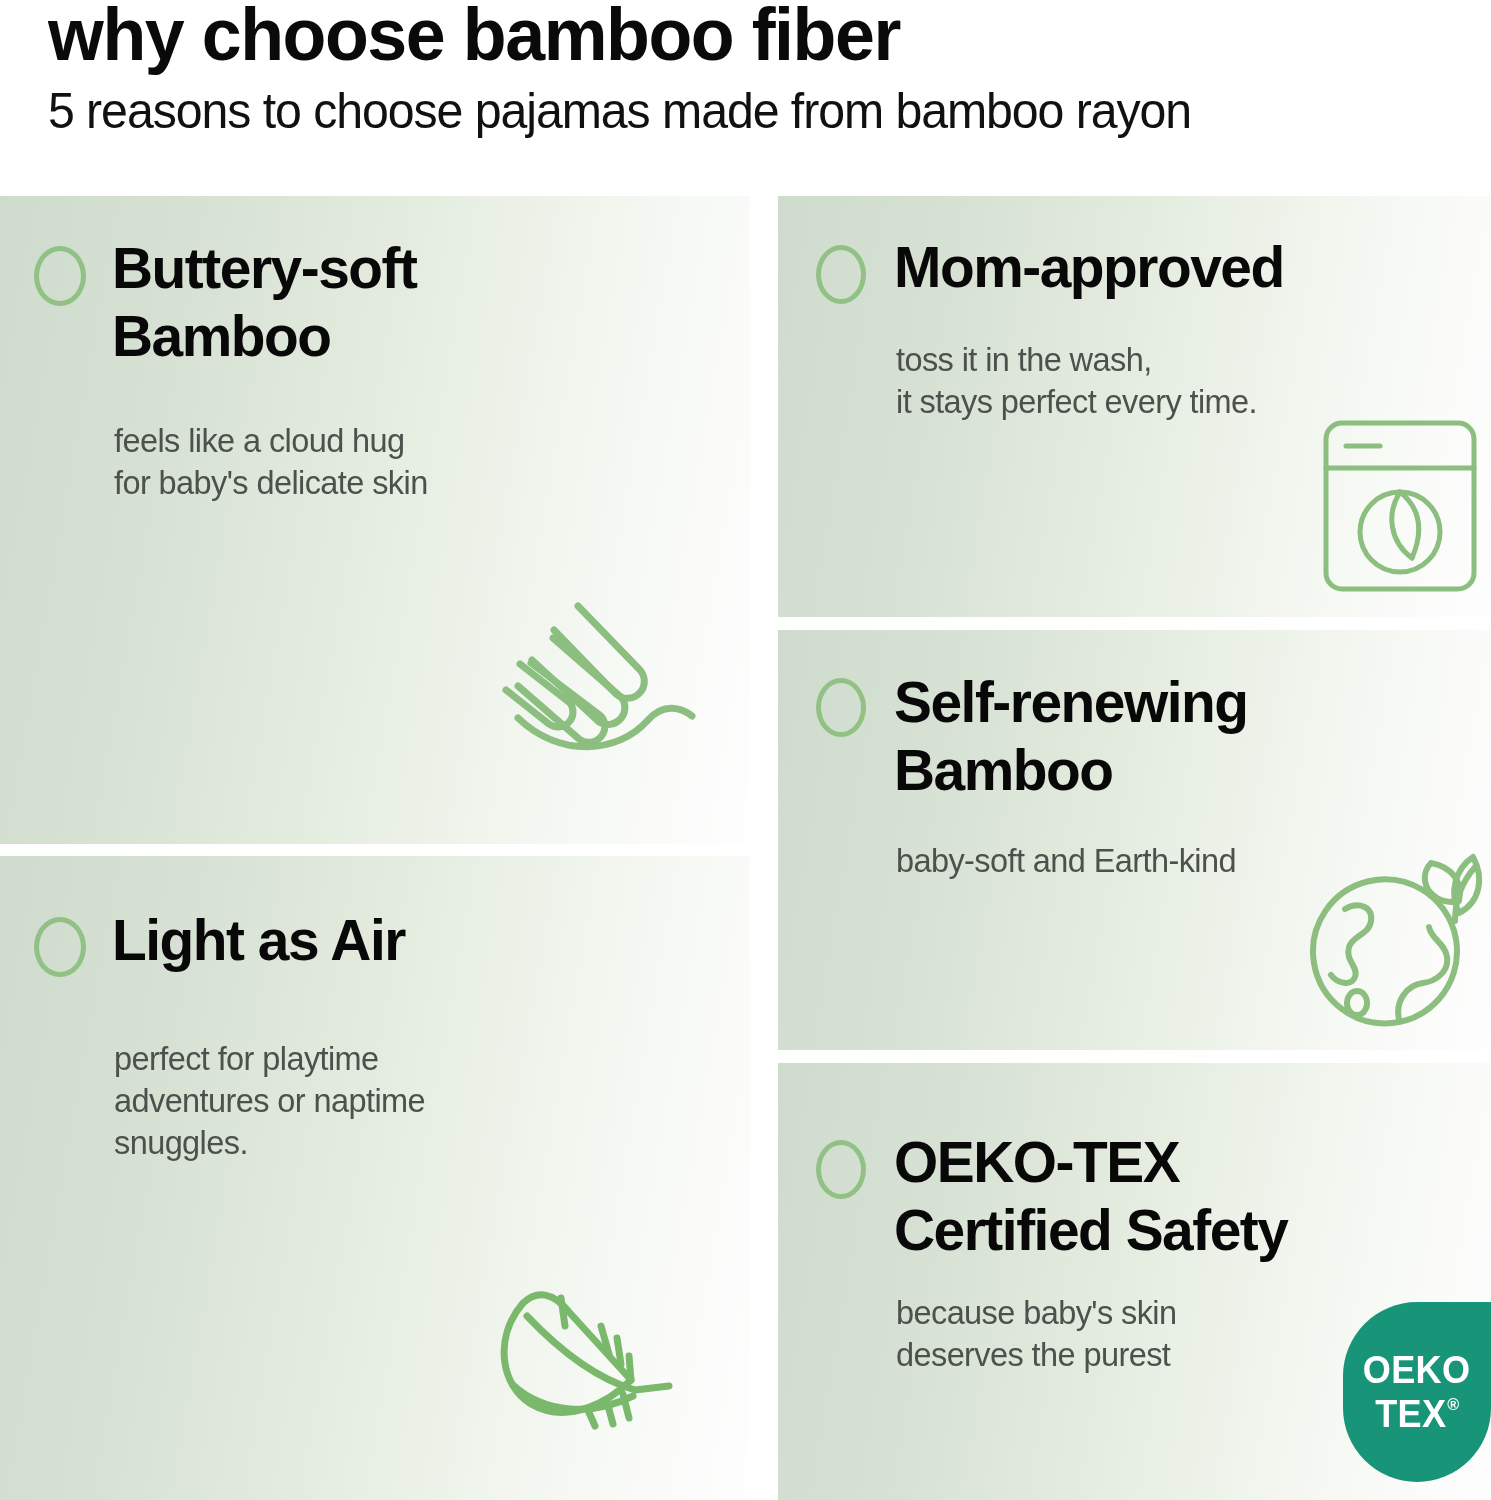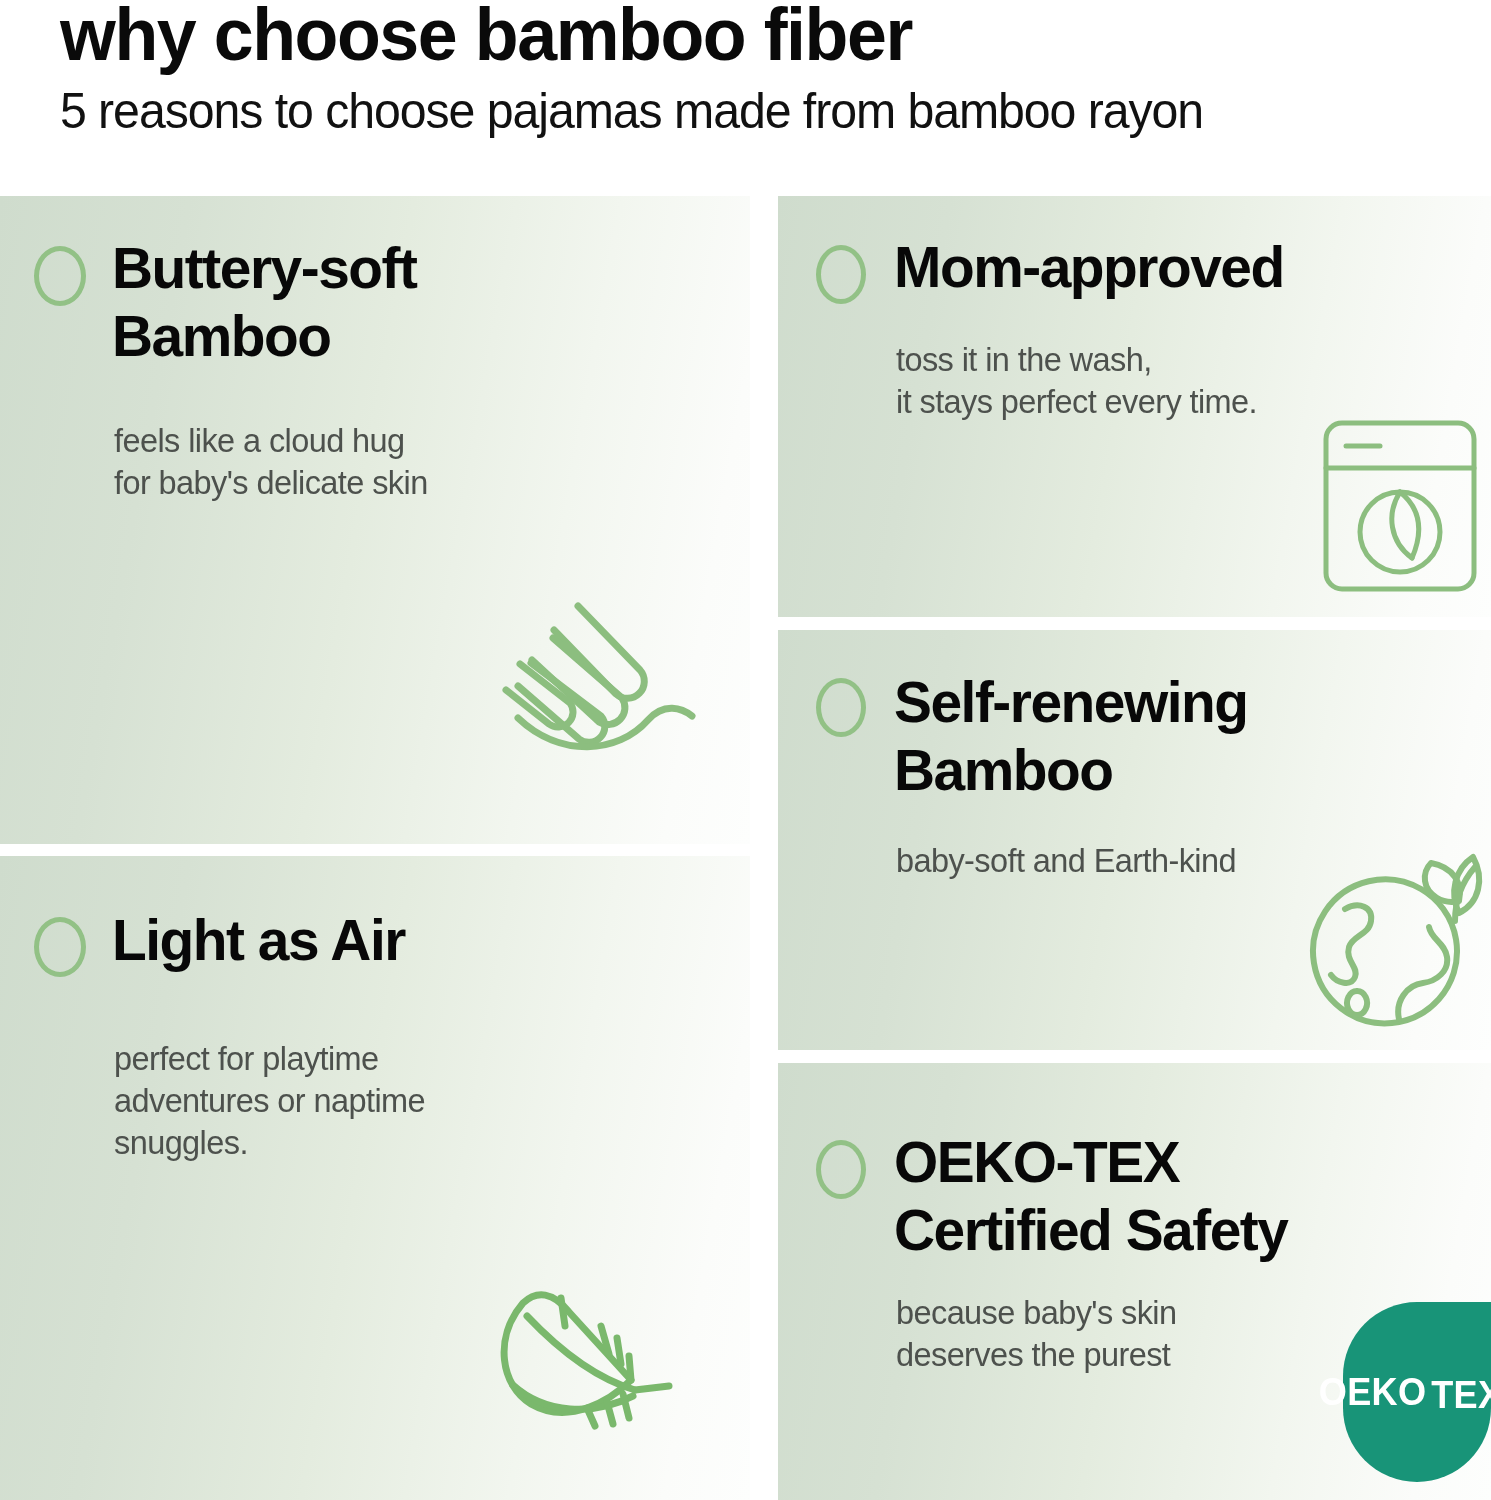--- a/index.html
+++ b/index.html
@@ -5,21 +5,21 @@
   * { margin:0; padding:0; box-sizing:border-box; }
   html,body { background:#ffffff; }
   body {
     width:1491px; height:1500px;
     font-family:"Liberation Sans", sans-serif;
     position:relative; overflow:hidden;
     -webkit-font-smoothing:antialiased;
   }
 
   
-  .header { position:absolute; left:16px; top:0; width:1291px; height:190px; }
+  .header { position:absolute; left:4px; top:0; width:1291px; height:190px; }
   .header h1 {
     position:absolute; left:44px; top:-2px;
     font-size:74px; font-weight:700; color:#0a0a0a;
     letter-spacing:-1.5px; line-height:1.0;
     font-family:"Liberation Sans", sans-serif;
     transform:scaleX(0.97); transform-origin:left center;
     white-space:nowrap;
   }
   .header h2 {
     position:absolute; left:44px; top:86px;
@@ -86,21 +86,21 @@
   .icon-feather { left:483px; top:1268px; width:240px; height:185px; }
   .icon-washer  { left:1320px; top:418px; width:160px; height:176px; }
   .icon-earth   { left:1303px; top:843px; width:190px; height:185px; }
 
   
   .oeko-badge {
     position:absolute; left:1343px; top:1302px;
     width:148px; height:180px;
     background:#189478;
     border-radius:74px 0 74px 74px;
-    display:flex; flex-direction:row;
+    display:flex; flex-direction:column;
     align-items:center; justify-content:center;
     color:#ffffff;
   }
   .oeko-line1 {
     font-size:38px; font-weight:700; letter-spacing:0.3px;
     line-height:1.0; transform:scaleX(0.95);
   }
   .oeko-line2 {
     font-size:38px; font-weight:700; letter-spacing:0.3px;
     line-height:1.0; margin-top:6px; transform:scaleX(0.95);

